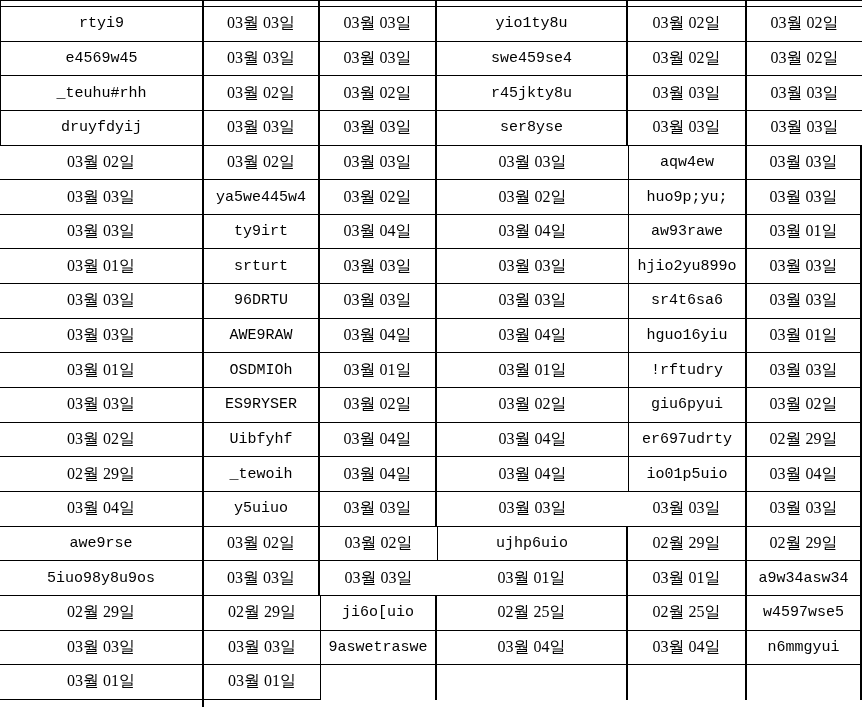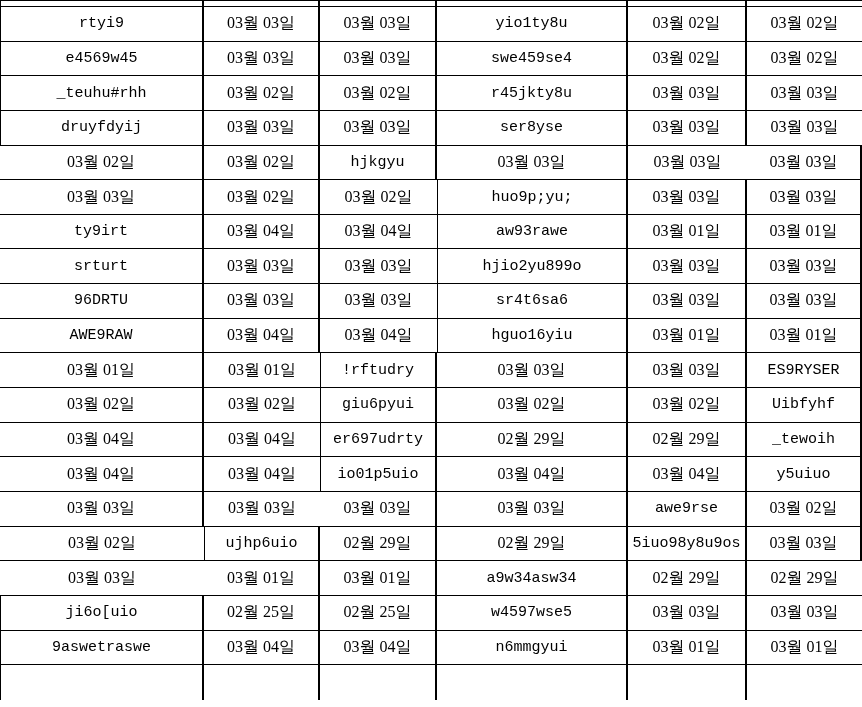--- a/index.html
+++ b/index.html
@@ -80,25 +80,26 @@
     <div class="cell date-cell c4">03월 03일</div>
     <div class="cell date-cell c5">03월 03일</div>
     <div class="cell name-cell c0">druyfdyij</div>
     <div class="cell date-cell c1">03월 03일</div>
     <div class="cell date-cell c2">03월 03일</div>
     <div class="cell name-cell c3">ser8yse</div>
     <div class="cell date-cell c4">03월 03일</div>
     <div class="cell date-cell c5">03월 03일</div>
     <div class="cell date-cell c1">03월 02일</div>
     <div class="cell date-cell c2">03월 02일</div>
-    <div class="cell name-cell c3">hjkgyu</div>
     <div class="cell date-cell c4">03월 03일</div>
     <div class="cell date-cell c5">03월 03일</div>
+    <div class="cell name-cell c0">aqw4ew</div>
     <div class="cell date-cell c1">03월 03일</div>
     <div class="cell date-cell c2">03월 03일</div>
+    <div class="cell name-cell c3">ya5we445w4</div>
     <div class="cell date-cell c4">03월 02일</div>
     <div class="cell date-cell c5">03월 02일</div>
     <div class="cell name-cell c0">huo9p;yu;</div>
     <div class="cell date-cell c1">03월 03일</div>
     <div class="cell date-cell c2">03월 03일</div>
     <div class="cell name-cell c3">ty9irt</div>
     <div class="cell date-cell c4">03월 04일</div>
     <div class="cell date-cell c5">03월 04일</div>
     <div class="cell name-cell c0">aw93rawe</div>
     <div class="cell date-cell c1">03월 01일</div>
@@ -114,20 +115,21 @@
     <div class="cell date-cell c5">03월 03일</div>
     <div class="cell name-cell c0">sr4t6sa6</div>
     <div class="cell date-cell c1">03월 03일</div>
     <div class="cell date-cell c2">03월 03일</div>
     <div class="cell name-cell c3">AWE9RAW</div>
     <div class="cell date-cell c4">03월 04일</div>
     <div class="cell date-cell c5">03월 04일</div>
     <div class="cell name-cell c0">hguo16yiu</div>
     <div class="cell date-cell c1">03월 01일</div>
     <div class="cell date-cell c2">03월 01일</div>
+    <div class="cell name-cell c3">OSDMIOh</div>
     <div class="cell date-cell c4">03월 01일</div>
     <div class="cell date-cell c5">03월 01일</div>
     <div class="cell name-cell c0">!rftudry</div>
     <div class="cell date-cell c1">03월 03일</div>
     <div class="cell date-cell c2">03월 03일</div>
     <div class="cell name-cell c3">ES9RYSER</div>
     <div class="cell date-cell c4">03월 02일</div>
     <div class="cell date-cell c5">03월 02일</div>
     <div class="cell name-cell c0">giu6pyui</div>
     <div class="cell date-cell c1">03월 02일</div>

